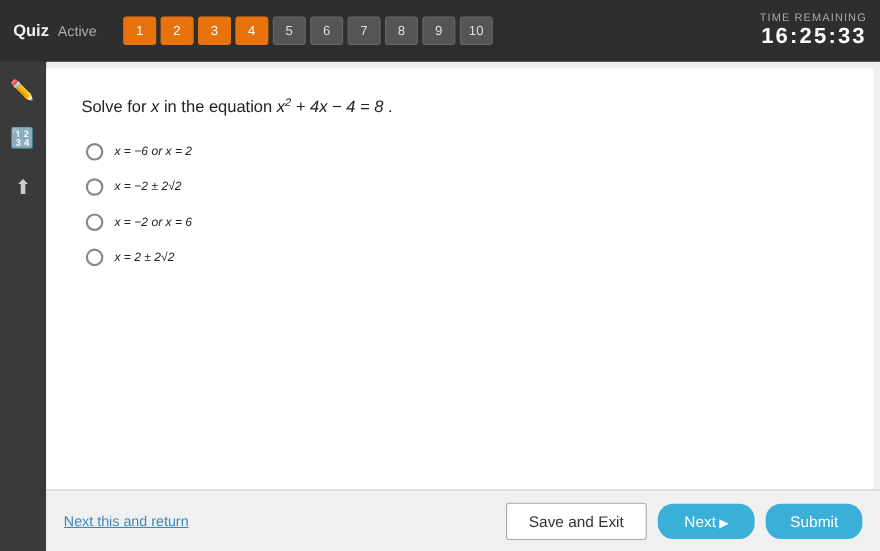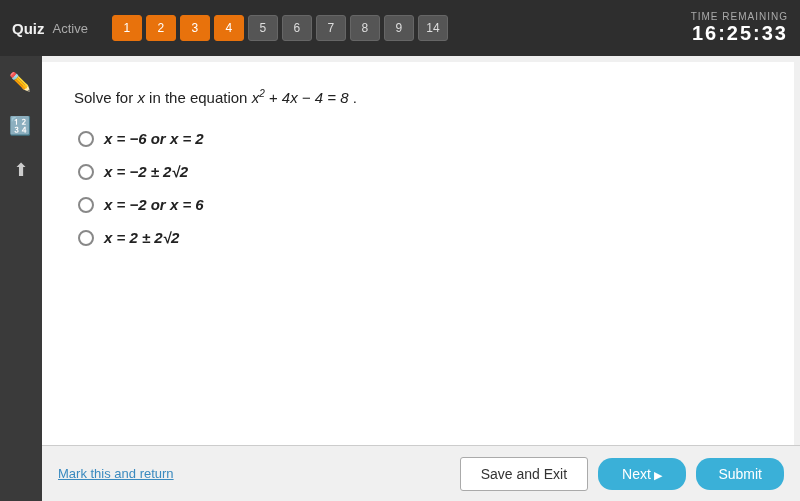--- a/index.html
+++ b/index.html
@@ -152,24 +152,23 @@
     .option-radio {
       width: 16px;
       height: 16px;
       border-radius: 50%;
       border: 2px solid #888;
       background: #fff;
       flex-shrink: 0;
       cursor: pointer;
     }
     .option-label {
-      font-size: 15px;
+      font-size: 11px;
       color: #222;
       font-style: italic;
-      font-weight: bold;
     }
 
     
     .bottom-bar {
       background: #f0f0f0;
       border-top: 1px solid #ccc;
       height: 56px;
       display: flex;
       align-items: center;
       padding: 0 16px;
@@ -226,21 +225,21 @@
     <div class="question-nums" id="q-nums">
         <div class="q-btn answered">1</div>
         <div class="q-btn answered">2</div>
         <div class="q-btn answered">3</div>
         <div class="q-btn active">4</div>
         <div class="q-btn">5</div>
         <div class="q-btn">6</div>
         <div class="q-btn">7</div>
         <div class="q-btn">8</div>
         <div class="q-btn">9</div>
-        <div class="q-btn">14</div>
+        <div class="q-btn">10</div>
       </div>
   </div>
   <div class="timer-block">
     <div class="timer-label">TIME REMAINING</div>
     <div class="timer-value">16:25:33</div>
   </div>
 </div>
 
 <div class="main-area">
 
@@ -272,19 +271,19 @@
           <span class="option-label"><i>x</i> = −2 or <i>x</i> = 6</span>
         </div>
         <div class="option-item">
           <div class="option-radio"></div>
           <span class="option-label"><i>x</i> = 2 ± 2√2</span>
         </div>
       </div>
     </div>
 
     <div class="bottom-bar">
-      <a class="mark-link">Mark this and return</a>
+      <a class="mark-link">Next this and return</a>
       <button class="btn-save-exit">Save and Exit</button>
       <button class="btn-next">Next</button>
       <button class="btn-submit">Submit</button>
     </div>
   </div>
 </div>
 
 </body></html>

